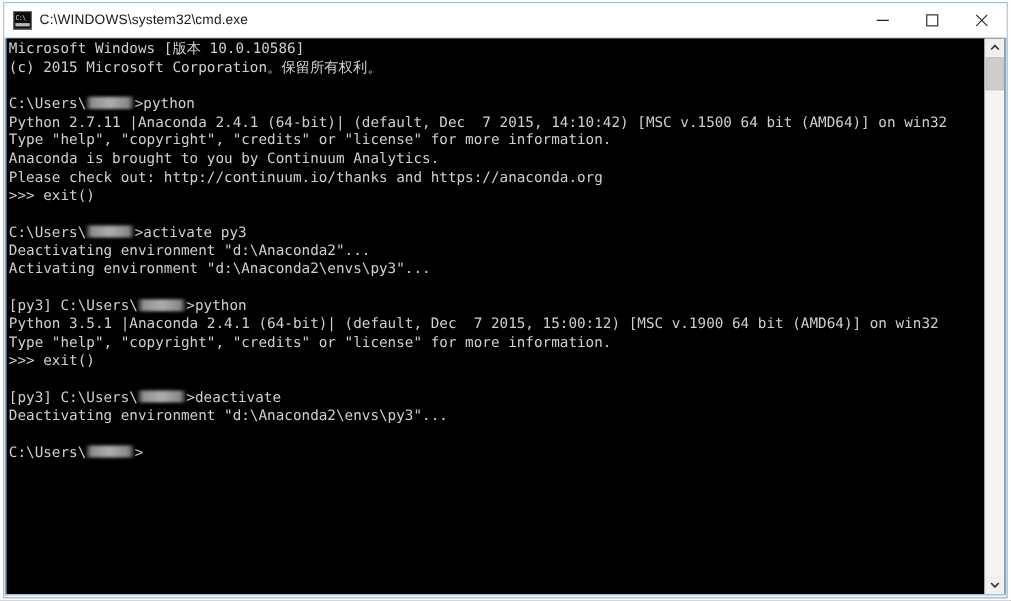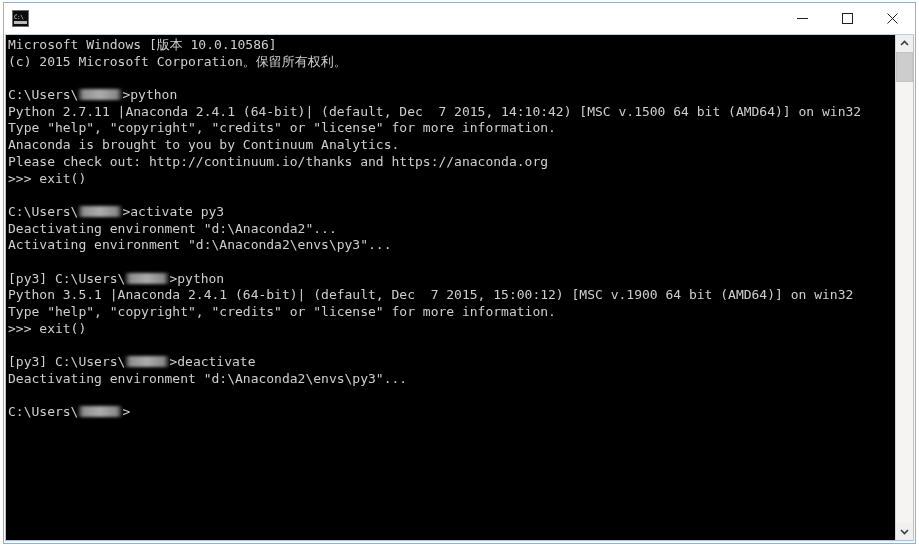--- a/index.html
+++ b/index.html
@@ -177,20 +177,21 @@
     box-sizing: border-box;
   }
 </style>
 </head>
 <body>
 
 <div id="window">
 
   <div id="titlebar">
     <div id="app-icon"></div>
+    <div id="title-text">C:\WINDOWS\system32\cmd.exe</div>
     <div id="window-controls">
       <div class="winbtn">
         <svg width="13" height="13" viewBox="0 0 13 13" aria-hidden="true">
           <line x1="1" y1="6.5" x2="12" y2="6.5" stroke="#202020" stroke-width="1"></line>
         </svg>
       </div>
       <div class="winbtn">
         <svg width="13" height="13" viewBox="0 0 13 13" aria-hidden="true">
           <rect x="1.5" y="1.5" width="10" height="10" fill="none" stroke="#202020" stroke-width="1"></rect>
         </svg>

